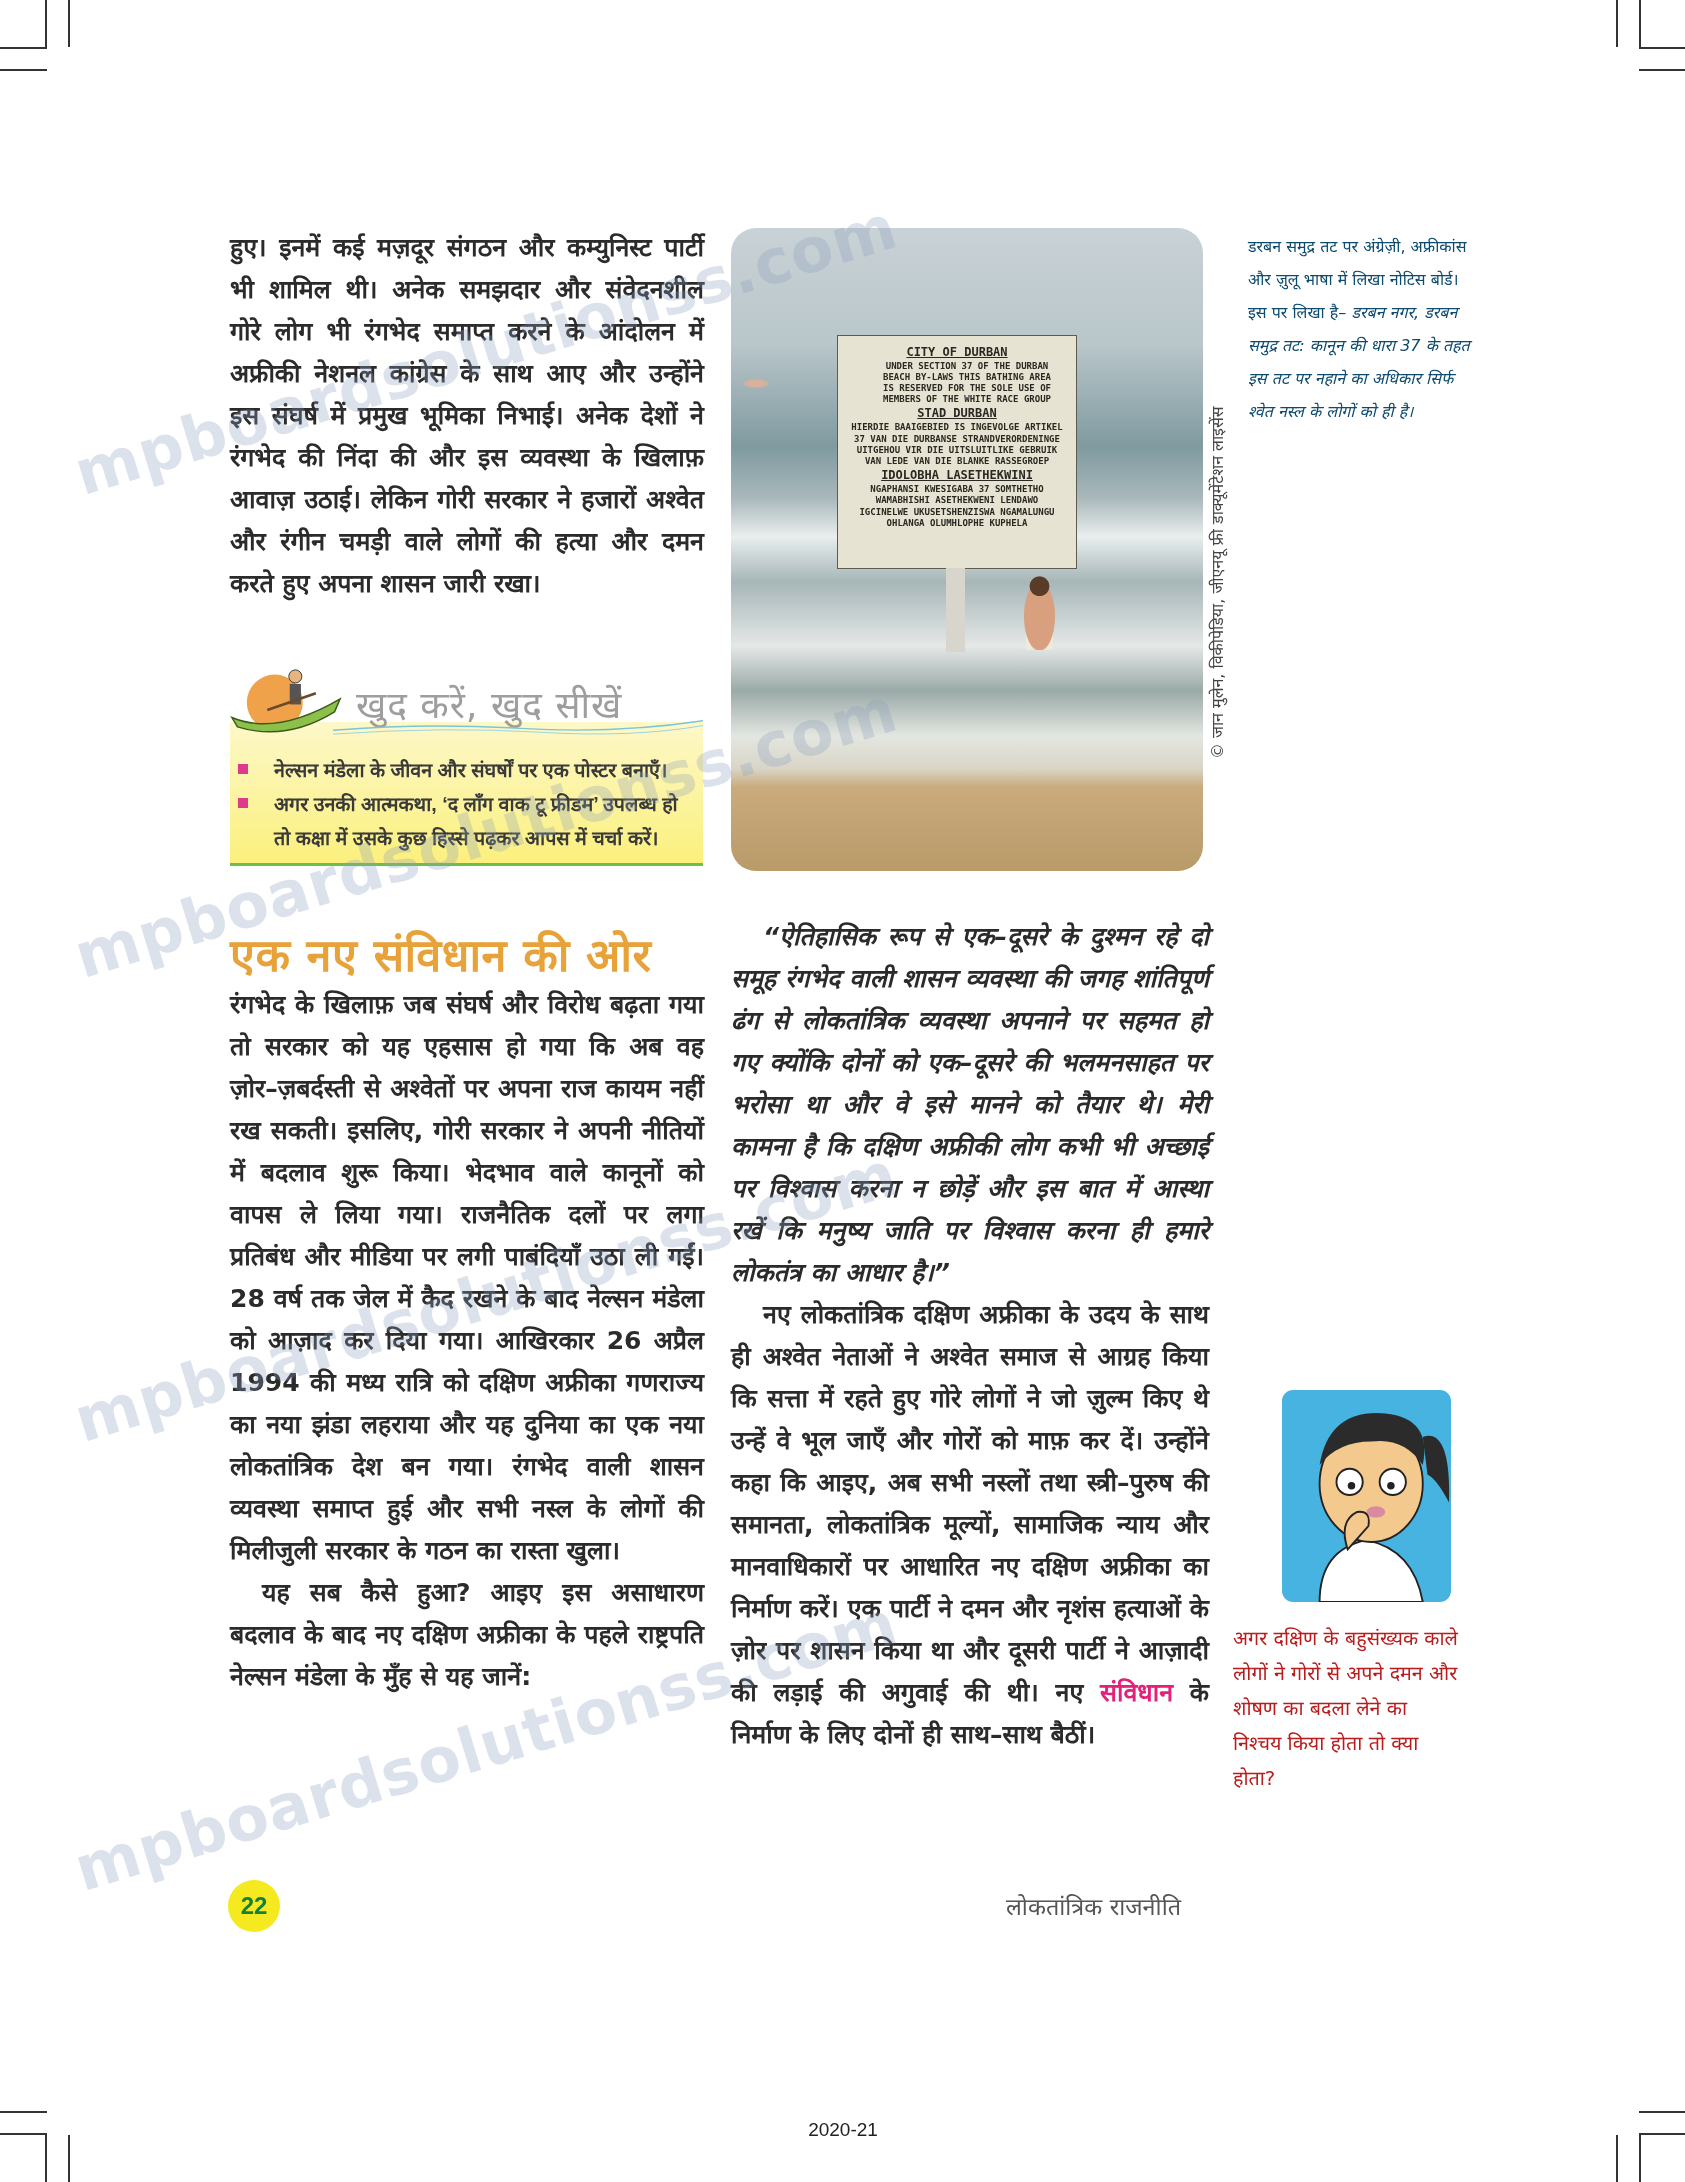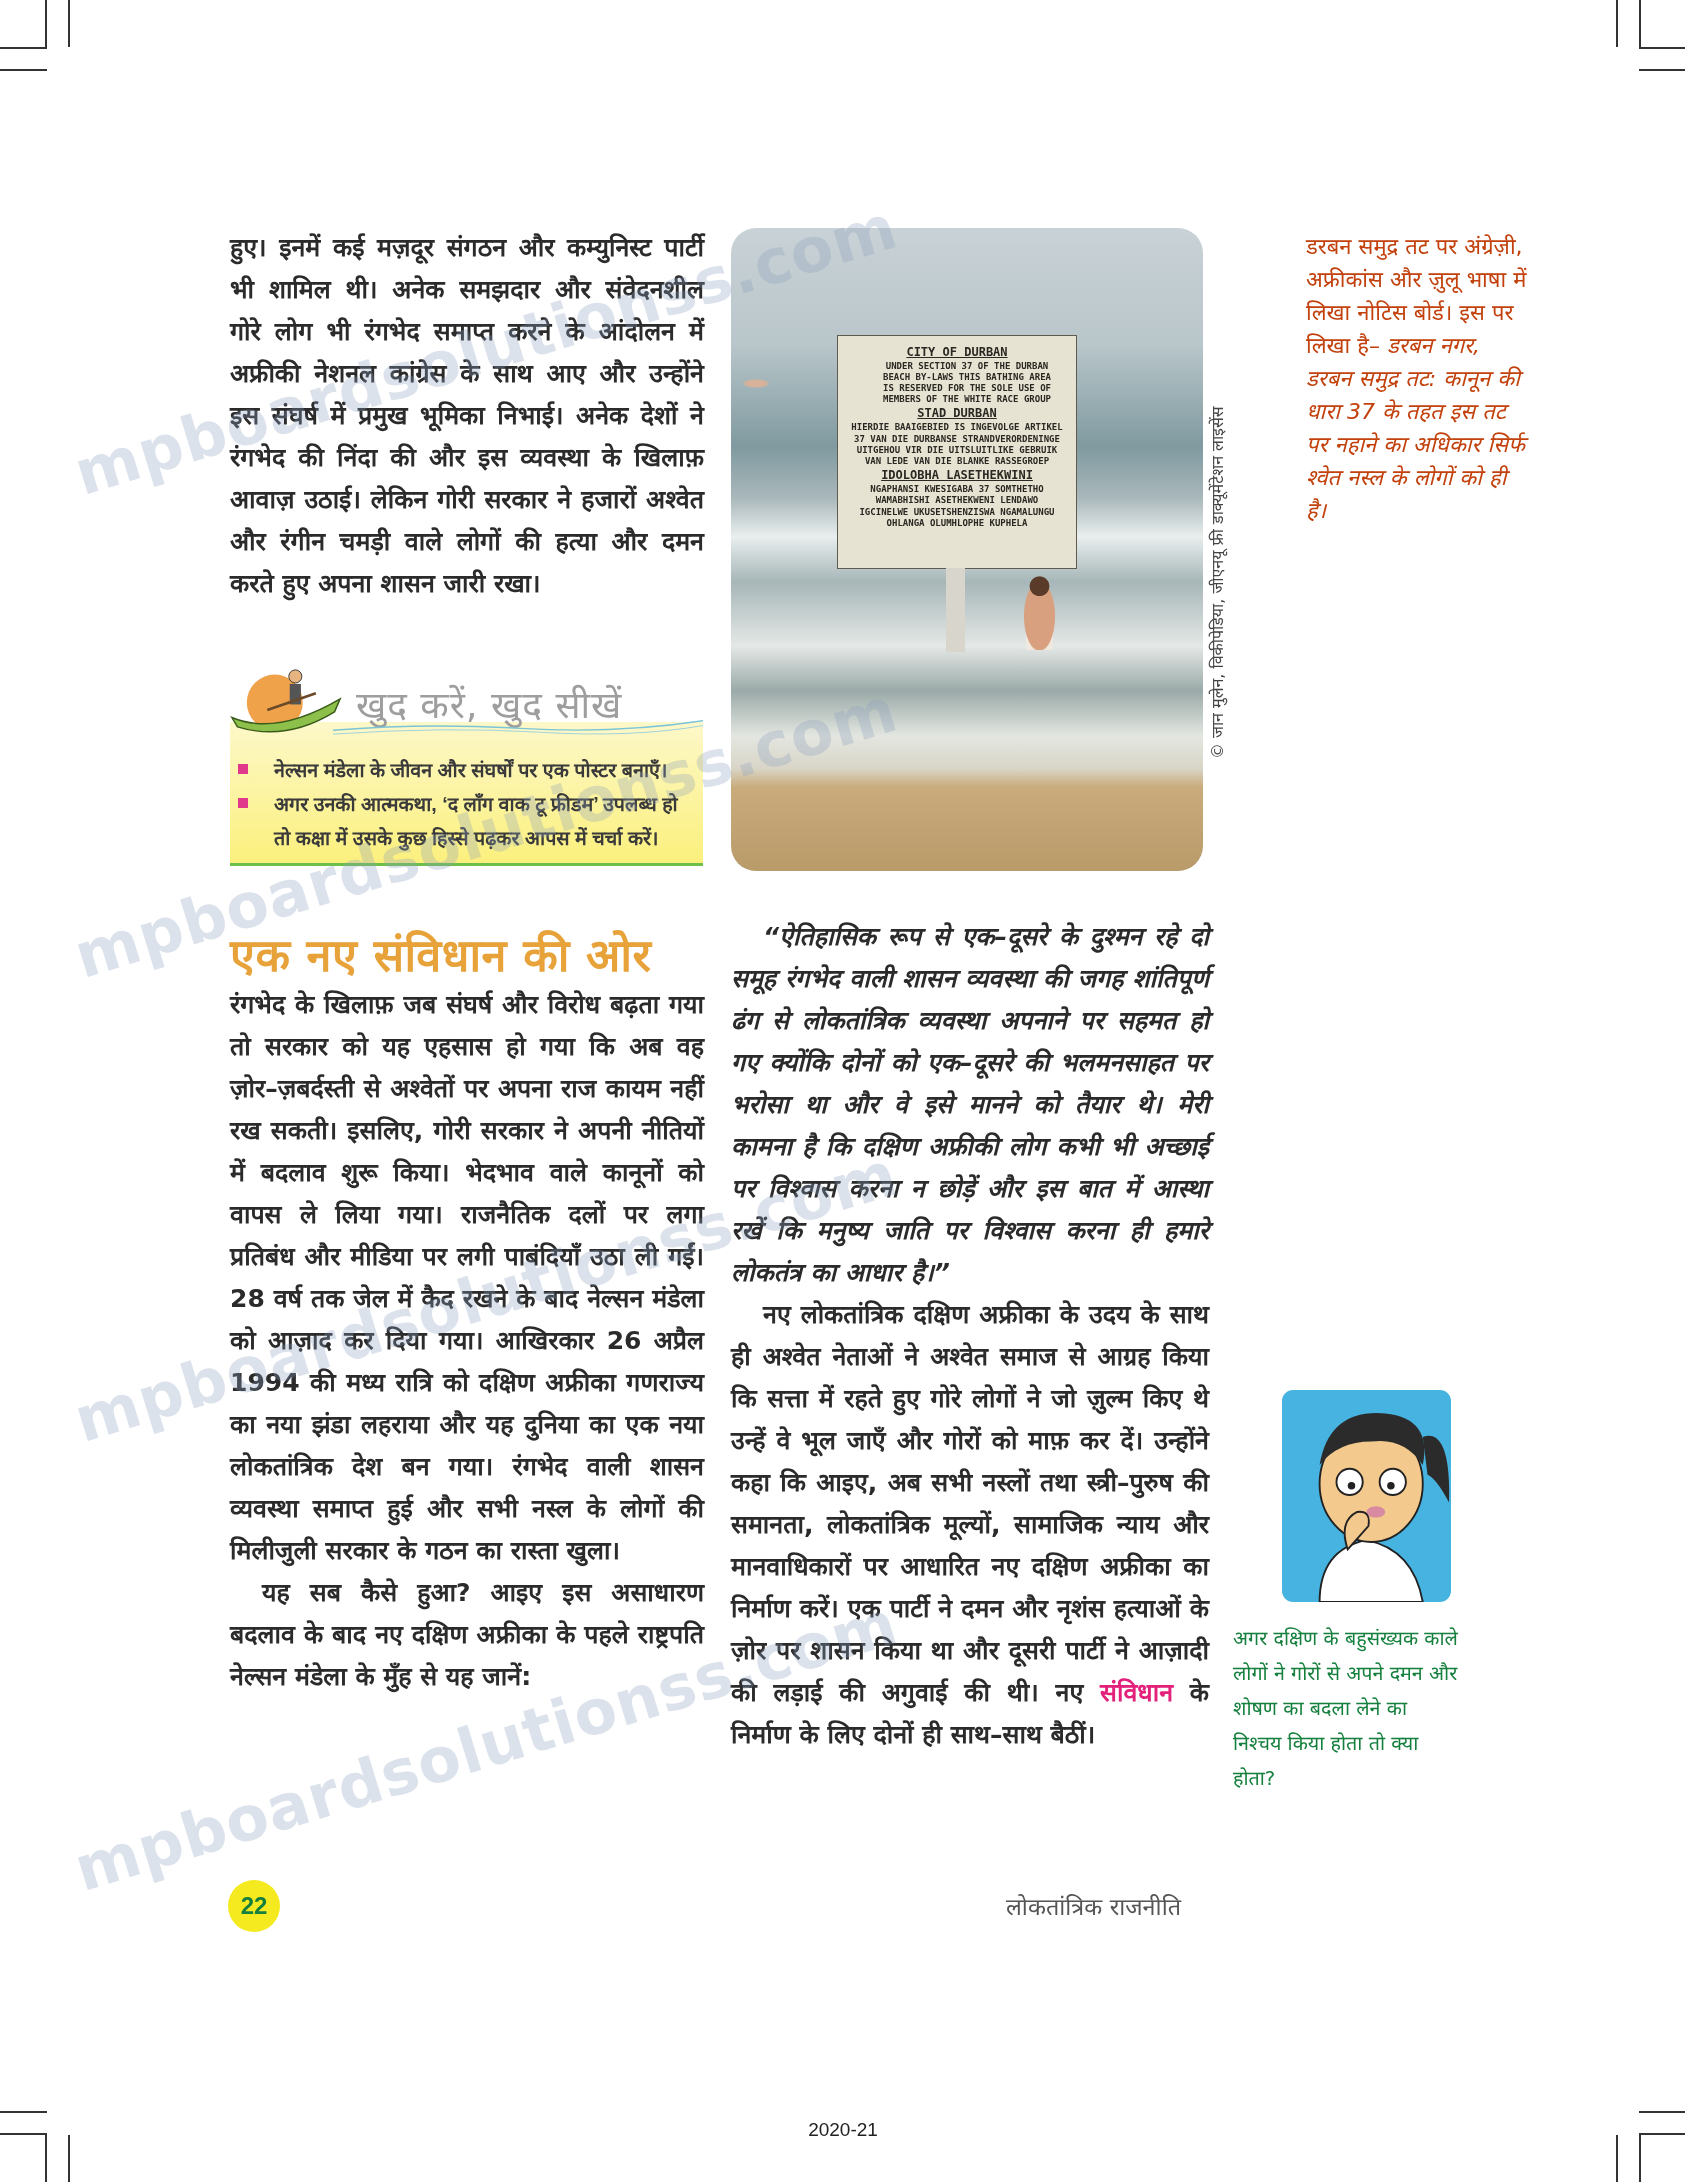--- a/index.html
+++ b/index.html
@@ -43,22 +43,22 @@
   .surfer { position: absolute; left: 7.5px; top: 150px; width: 34px; height: 11.2px; background: radial-gradient(ellipse, #d7b199 0 40%, transparent 60%); }
   .credit {
     position: absolute; left: 1206px; top: 281px; width: 28px; height: 487px;
   }
   .credit span {
     position: absolute; left: 0; top: 0; transform-origin: 0 0;
     transform: translate(0px, 478px) rotate(-90deg);
     white-space: nowrap; font-size: 16px; color: #444;
   }
   .caption {
-    position: absolute; left: 1306px; top: 230px; width: 225px;
-    font-size: 22px; line-height: 33px; color: #c2410c;
+    position: absolute; left: 1248px; top: 230px; width: 225px;
+    font-size: 16px; line-height: 33px; color: #0c4a6e;
   }
   .caption .it { font-style: italic; }
 
   .activity {
     position: absolute; left: 230px; top: 661px; width: 473px; height: 206px;
   }
   .activity-bg {
     position: absolute; left: 0; top: 61px; width: 473px; height: 141px;
     background: linear-gradient(180deg, #fdf8c9 0%, #fbf07d 100%);
     border-bottom: 3.7px solid #6cbf4a;
@@ -78,21 +78,21 @@
   }
   .quote { font-style: italic; }
   .highlight { color: #e3207a; }
 
   .cartoon {
     position: absolute; left: 1282px; top: 1390px; width: 169px; height: 212px;
     background: #46b3e0; border-radius: 11.2px; overflow: hidden;
   }
   .side-q {
     position: absolute; left: 1233px; top: 1621px; width: 225px;
-    font-size: 19.7px; line-height: 35px; color: #15803d;
+    font-size: 19.7px; line-height: 35px; color: #b91c1c;
   }
   .page-num {
     position: absolute; left: 228px; top: 1880px; width: 52px; height: 52px; border-radius: 50%;
     background: #f4ea1f; display: flex; align-items: center; justify-content: center;
     font-weight: bold; font-size: 24px; color: #15803d; font-family: "Liberation Sans", sans-serif;
   }
   .book-title { position: absolute; left: 1006px; top: 1890px; font-size: 23.4px; color: #555; }
   .year { position: absolute; left: 0; width: 1686px; top: 2119px; text-align: center; font-size: 19px; color: #222; font-family: "Liberation Sans", sans-serif; }
   .watermark {
     position: absolute; font-size: 62px; font-weight: bold; color: rgba(140,160,190,0.30);

